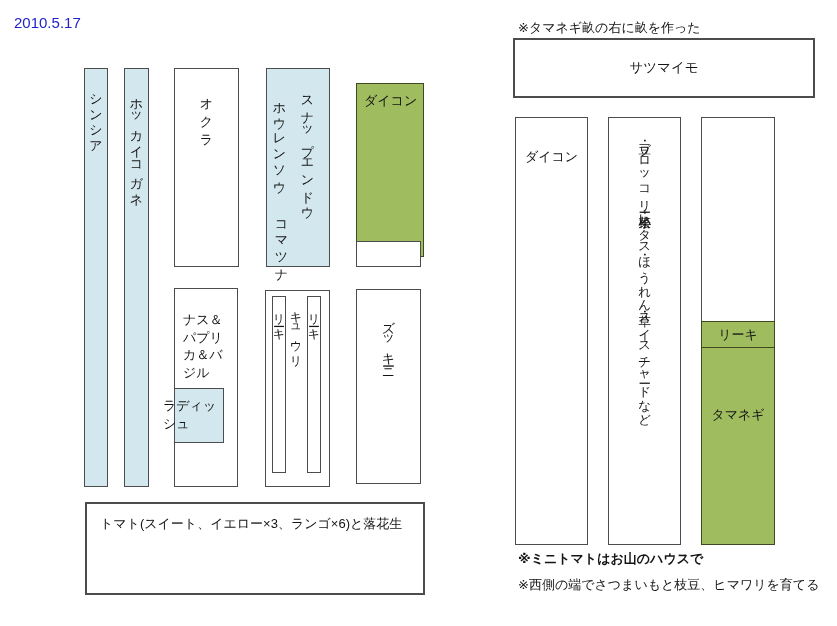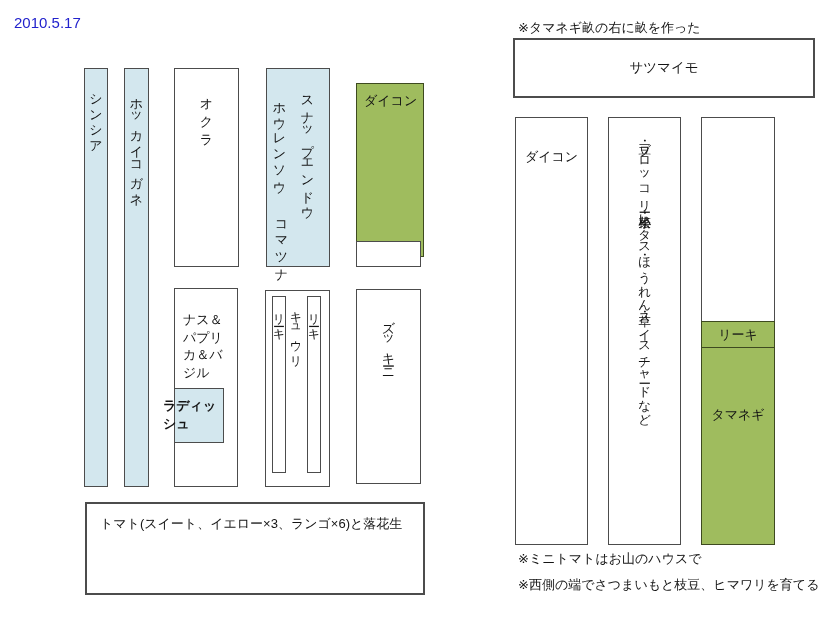--- a/index.html
+++ b/index.html
@@ -51,21 +51,21 @@
 
   <div class="bed green" style="left:356px;top:83px;width:68px;height:174px;">
     <div class="htext" style="left:7px;top:8px;">ダイコン</div>
   </div>
   <div class="bed" style="left:356px;top:240.5px;width:65px;height:26px;"></div>
 
   <div class="bed" style="left:174px;top:288px;width:64px;height:199px;">
     <div class="htext" style="left:8px;top:22px;width:50px;">ナス＆パプリカ＆バジル</div>
   </div>
   <div class="bed blue thin" style="left:174px;top:388px;width:50px;height:55px;">
-    <div class="htext" style="left:-12px;top:8px;width:62px;font-weight:bold;">ラディッシュ</div>
+    <div class="htext" style="left:-12px;top:8px;width:62px;">ラディッシュ</div>
   </div>
 
   <div class="bed" style="left:265px;top:290px;width:65px;height:197px;">
     <div class="bed thin" style="left:6px;top:5px;width:14px;height:177px;">
       <div class="vtext vcenter" style="top:8px;font-size:12px;">リーキ</div>
     </div>
     <div class="vtext" style="left:24px;top:12px;font-size:12px;">キュウリ</div>
     <div class="bed thin" style="left:41px;top:5px;width:14px;height:177px;">
       <div class="vtext vcenter" style="top:8px;font-size:12px;">リーキ</div>
     </div>
@@ -94,16 +94,16 @@
   </div>
 
   <div class="bed" style="left:701px;top:117px;width:74px;height:205px;"></div>
   <div class="bed green flexcenter" style="left:701px;top:321px;width:74px;height:27px;">
     <span style="font-size:13px;">リーキ</span>
   </div>
   <div class="bed green" style="left:701px;top:347px;width:74px;height:198px;padding-left:13px;">
     <div class="htext hcenter" style="top:58px;">タマネギ</div>
   </div>
 
-  <div class="note" style="left:518px;top:550px;">※ミニトマトはお山のハウスで</div>
+  <div class="note" style="left:518px;top:550px;font-weight:bold;">※ミニトマトはお山のハウスで</div>
   <div class="note" style="left:518px;top:576px;">※西側の端でさつまいもと枝豆、ヒマワリを育てる</div>
 
 </div>
 
 </body></html>

